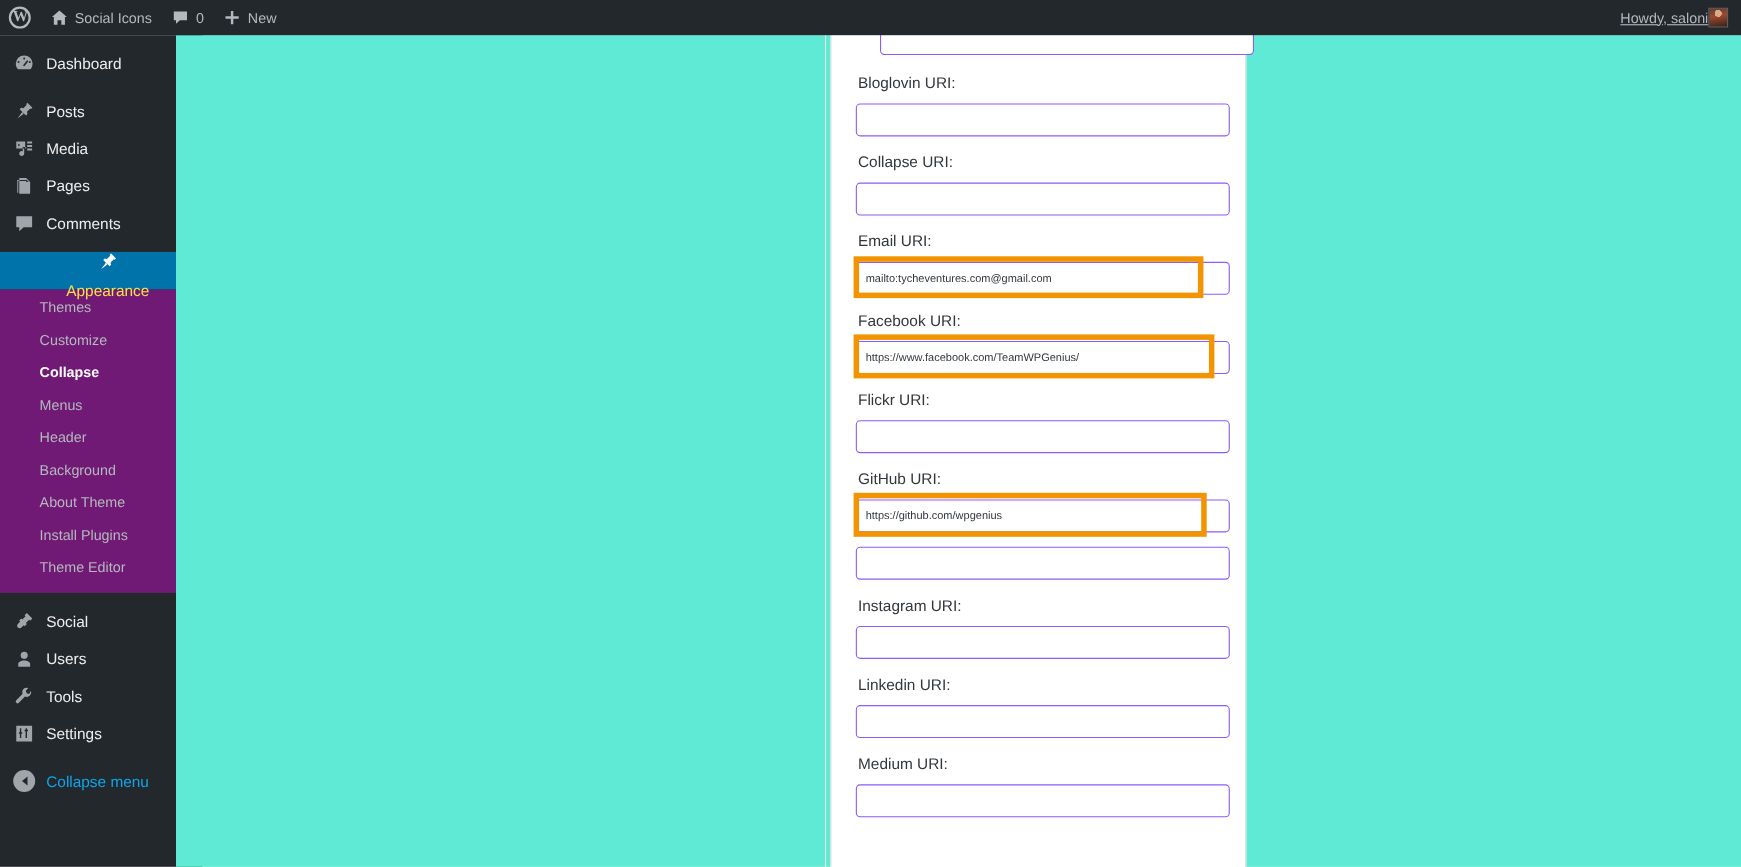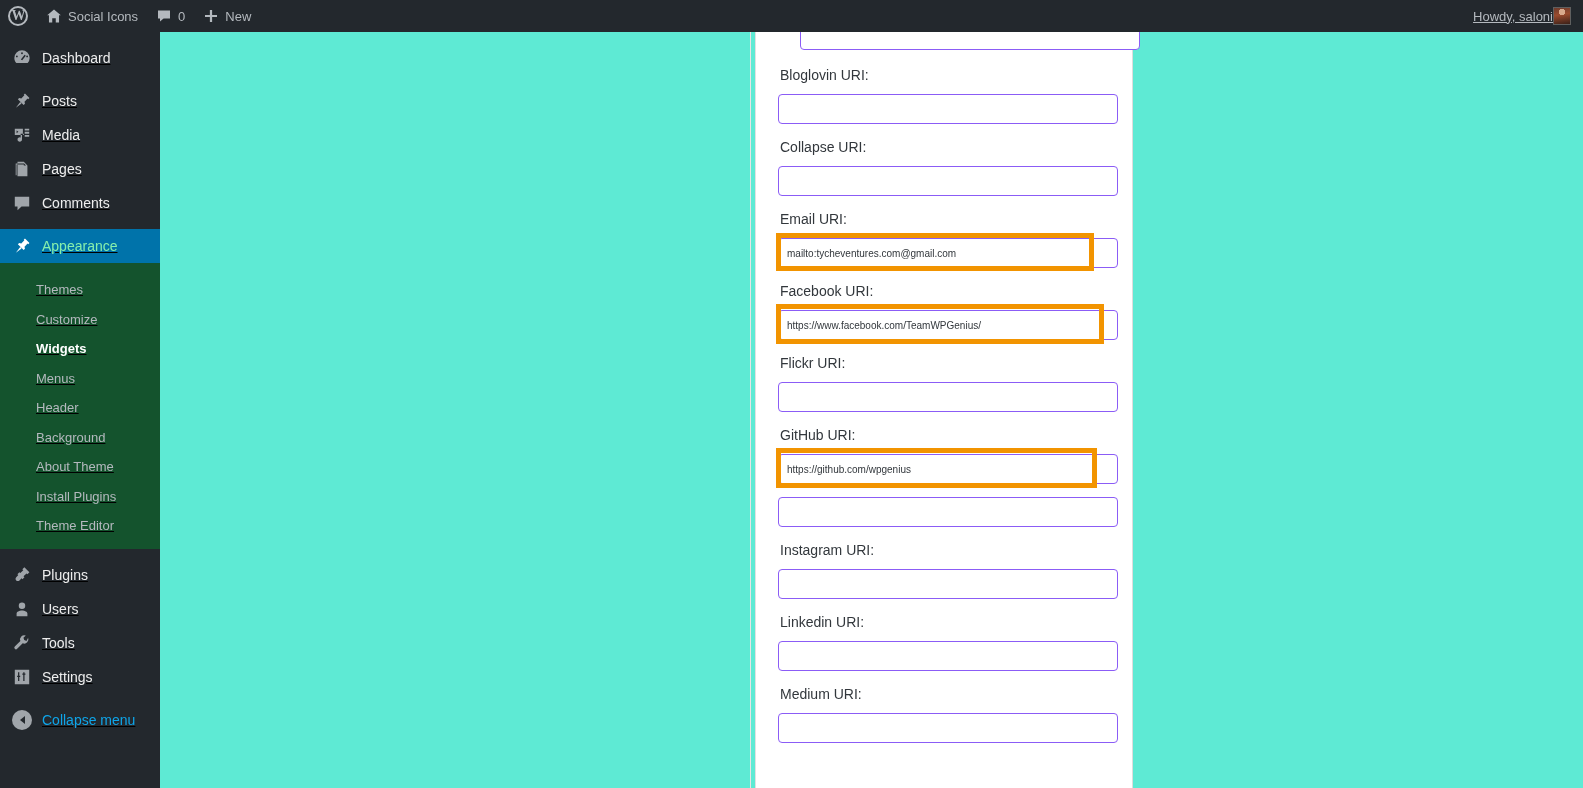--- a/index.html
+++ b/index.html
@@ -50,41 +50,40 @@
     border: 1px solid #5f5f5f;
     display: block;
   }
 
   
   #adminmenu {
     position: absolute; top: 32px; left: 0;
     width: 184px; height: 756px;
     background: #23282d;
     font-size: 14px;
-    text-decoration: underline;
   }
   .menu-top {
     display: flex; align-items: center; gap: 10px;
     height: 34px; padding: 0 0 0 12px;
     color: #eee; text-decoration: none; position: relative;
   }
   .menu-top .mlabel { line-height: 1; }
   .menu-top .micon { width: 20px; display: flex; justify-content: center; }
   .menu-top .micon svg { display: block; fill: #a0a5aa; }
-  .menu-top.current { background: #0073aa; color: #86efac; }
+  .menu-top.current { background: #0073aa; color: #fde047; flex-direction: column; }
   .menu-top.current .micon svg { fill: #fff; }
   .menu-top.current::after {
     content: ""; position: absolute; right: -8px; top: 50%;
     margin-top: -8px;
     border-top: 8px solid transparent;
     border-bottom: 8px solid transparent;
     border-right: 8px solid #f1f1f1;
   }
   .menu-sep { height: 9px; }
-  .submenu { background: #14532d; padding: 12px 0 8px 0; }
+  .submenu { background: #701a75; padding: 2px 0 8px 0; }
   .submenu a {
     display: block; padding: 6px 0 6px 36px;
     color: #b4b9be; font-size: 13px; text-decoration: none; line-height: 1.35;
   }
   .submenu a.current { color: #fff; font-weight: bold; }
   .collapse-item { color: #0ea5e9; }
   .collapse-item .circ {
     width: 20px; height: 20px; border-radius: 50%;
     background: #a0a5aa; display:flex; align-items:center; justify-content:center;
   }
@@ -250,38 +249,38 @@
       <svg width="18" height="18" viewBox="0 0 20 20">
           <path d="M13.3 1.6 11.9 3l.7.7-3.4 3.4-2.3-.5-1.5 1.5 6.4 6.4 1.5-1.5-.5-2.3 3.4-3.4.7.7 1.4-1.4zM8 11 3.2 17.6l6.3-4.9z"></path>
         </svg>
     </span>
     <span class="mlabel">Appearance</span>
   </a>
 
   <div class="submenu">
     <a href="#">Themes</a>
     <a href="#">Customize</a>
-    <a href="#" class="current">Widgets</a>
+    <a href="#" class="current">Collapse</a>
     <a href="#">Menus</a>
     <a href="#">Header</a>
     <a href="#">Background</a>
     <a href="#">About Theme</a>
     <a href="#">Install Plugins</a>
     <a href="#">Theme Editor</a>
   </div>
 
   <div class="menu-sep"></div>
 
   <a class="menu-top" href="#">
     <span class="micon">
       <svg width="18" height="18" viewBox="0 0 20 20">
           <path d="M12.6 1.4 10.4 3.6l1 1-3.3 3.3-1-1-2.2 2.2 1 1-2.3 2.3c-1 1-1 2.6 0 3.6s2.6 1 3.6 0l2.3-2.3 1 1 2.2-2.2-1-1 3.3-3.3 1 1 2.2-2.2z"></path>
         </svg>
     </span>
-    <span class="mlabel">Plugins</span>
+    <span class="mlabel">Social</span>
   </a>
 
   <a class="menu-top" href="#">
     <span class="micon">
       <svg width="18" height="18" viewBox="0 0 20 20">
           <path d="M10 10a3.6 3.6 0 1 0 0-7.2A3.6 3.6 0 0 0 10 10zm0 1.6c-3 0-6 1.5-6 3.4V18h12v-3c0-1.9-3-3.4-6-3.4z"></path>
         </svg>
     </span>
     <span class="mlabel">Users</span>
   </a>

